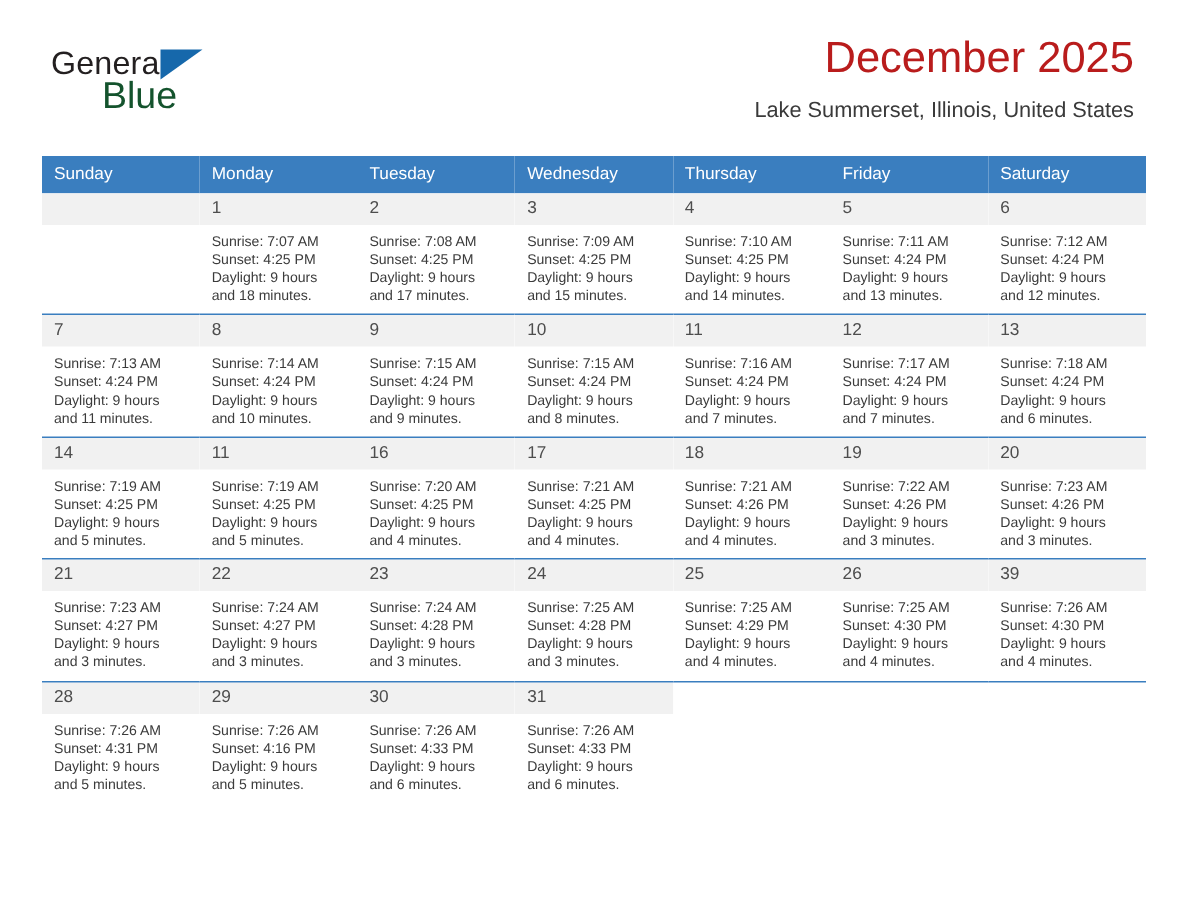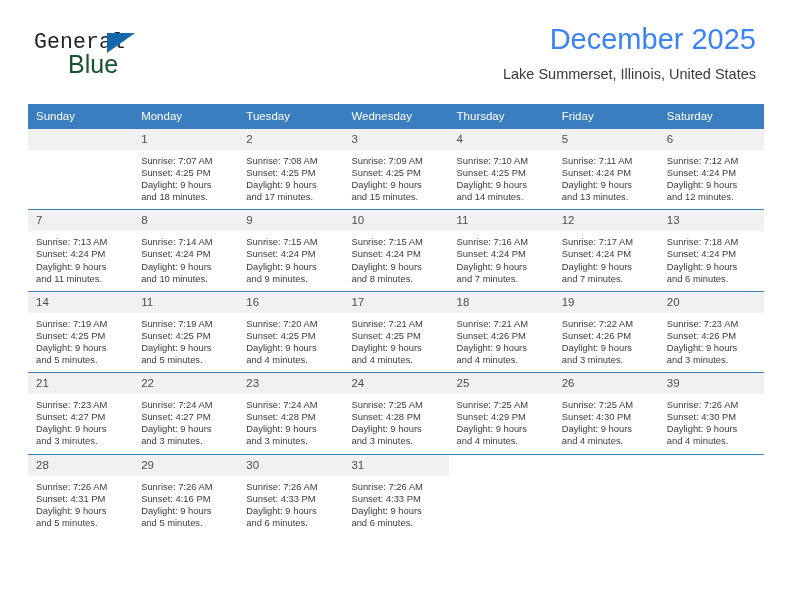--- a/index.html
+++ b/index.html
@@ -34,21 +34,21 @@
     width: 210px;
     height: 56px;
   }
   .brand-general {
     position: absolute;
     left: 0;
     top: 0;
     font-size: 21.5px;
     letter-spacing: 0.1px;
     color: #231f20;
-    font-family: Liberation Mono, monospace;
+    font-family: Liberation Sans, sans-serif;
   }
   .brand-blue {
     position: absolute;
     left: 34px;
     top: 20px;
     font-size: 25px;
     color: #14532d;
     font-family: Liberation Sans, sans-serif;
   }
   .brand-triangle {
@@ -63,21 +63,21 @@
 
   .title-block {
     position: absolute;
     right: 8px;
     top: 22px;
     text-align: right;
   }
   .cal-title {
     font-size: 29px;
     font-weight: normal;
-    color: #3b82f6;
+    color: #b91c1c;
     line-height: 34px;
     white-space: nowrap;
   }
   .cal-location {
     margin-top: 9px;
     font-size: 14.5px;
     color: #3a3a3a;
     line-height: 18px;
     white-space: nowrap;
   }

